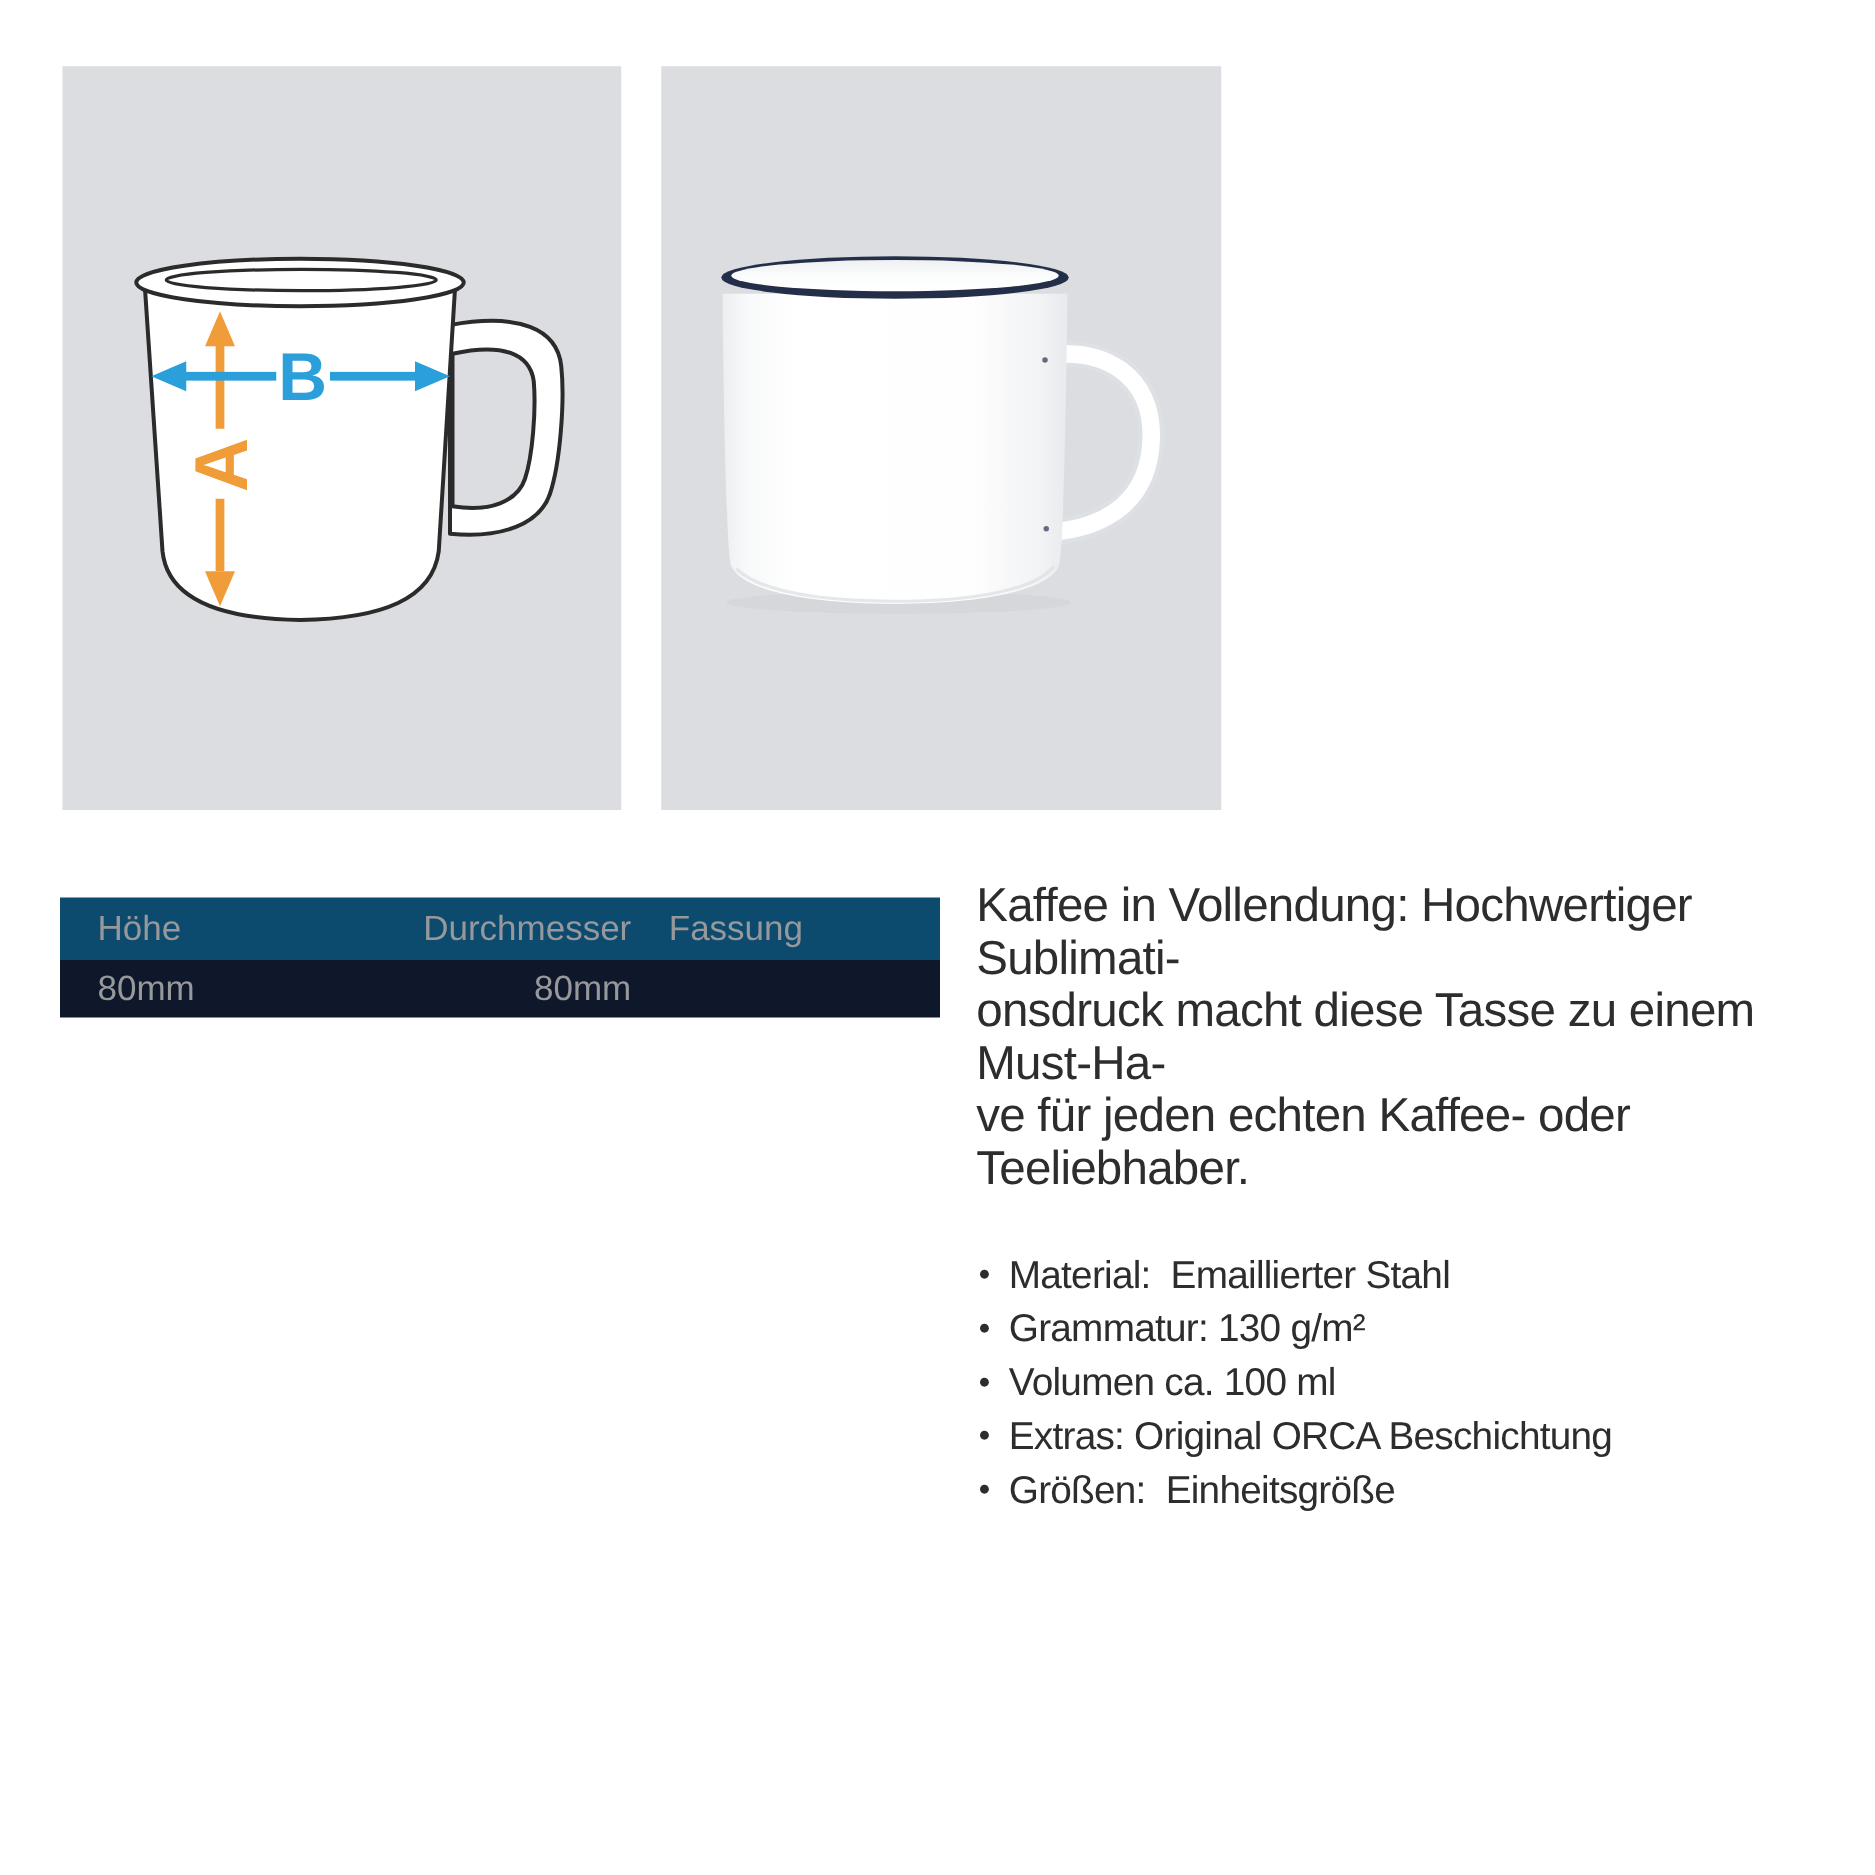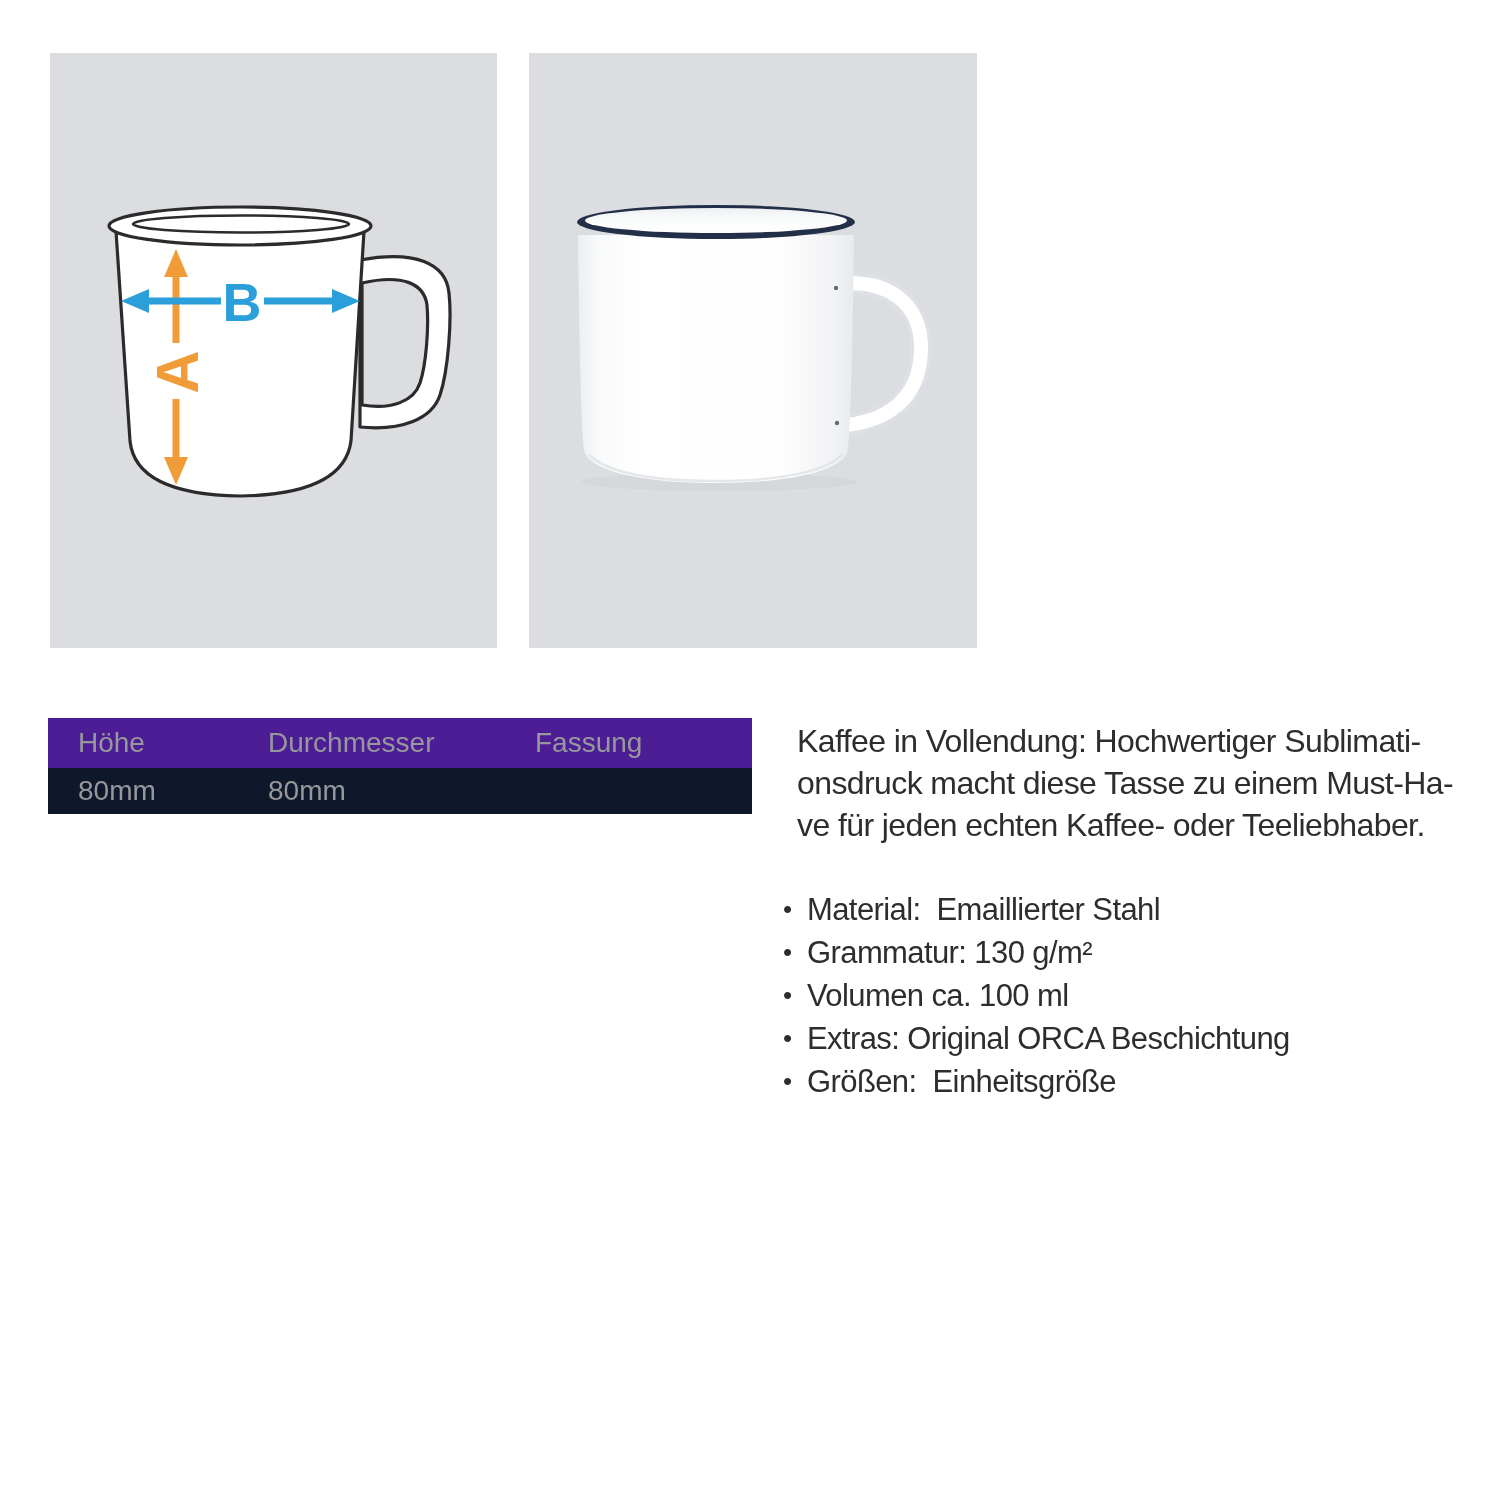--- a/index.html
+++ b/index.html
@@ -24,38 +24,38 @@
   
   .spec-table{
     position:absolute;
     left:48px;
     top:718px;
     width:704px;
     color:#97989b;
     font-size:28px;
   }
   .spec-row{display:flex;}
-  .spec-row.head{background:#4c1d95;height:50px;line-height:50px;}
+  .spec-row.head{background:#0c4a6e;height:50px;line-height:50px;}
   .spec-row.vals{background:#0f172a;height:46px;line-height:46px;}
   .spec-cell{padding-left:30px;box-sizing:border-box;white-space:nowrap;overflow:hidden;}
   .spec-cell.c0{width:190px;}
-  .spec-cell.c1{width:267px;}
+  .spec-cell.c1{width:267px;text-align:right;}
   .spec-cell.c2{width:247px;}
 
   
   .details{
     position:absolute;
     left:781px;
     top:704px;
     width:700px;
     color:#2d2d2e;
   }
   .details .intro{
-    margin:16px;
-    font-size:32px;
+    margin:0;
+    font-size:38px;
     line-height:42px;
     letter-spacing:-0.6px;
     white-space:pre-line;
   }
   .details ul{
     list-style:none;
     margin:42px 0 0 0;
     padding:0;
   }
   .details li{

